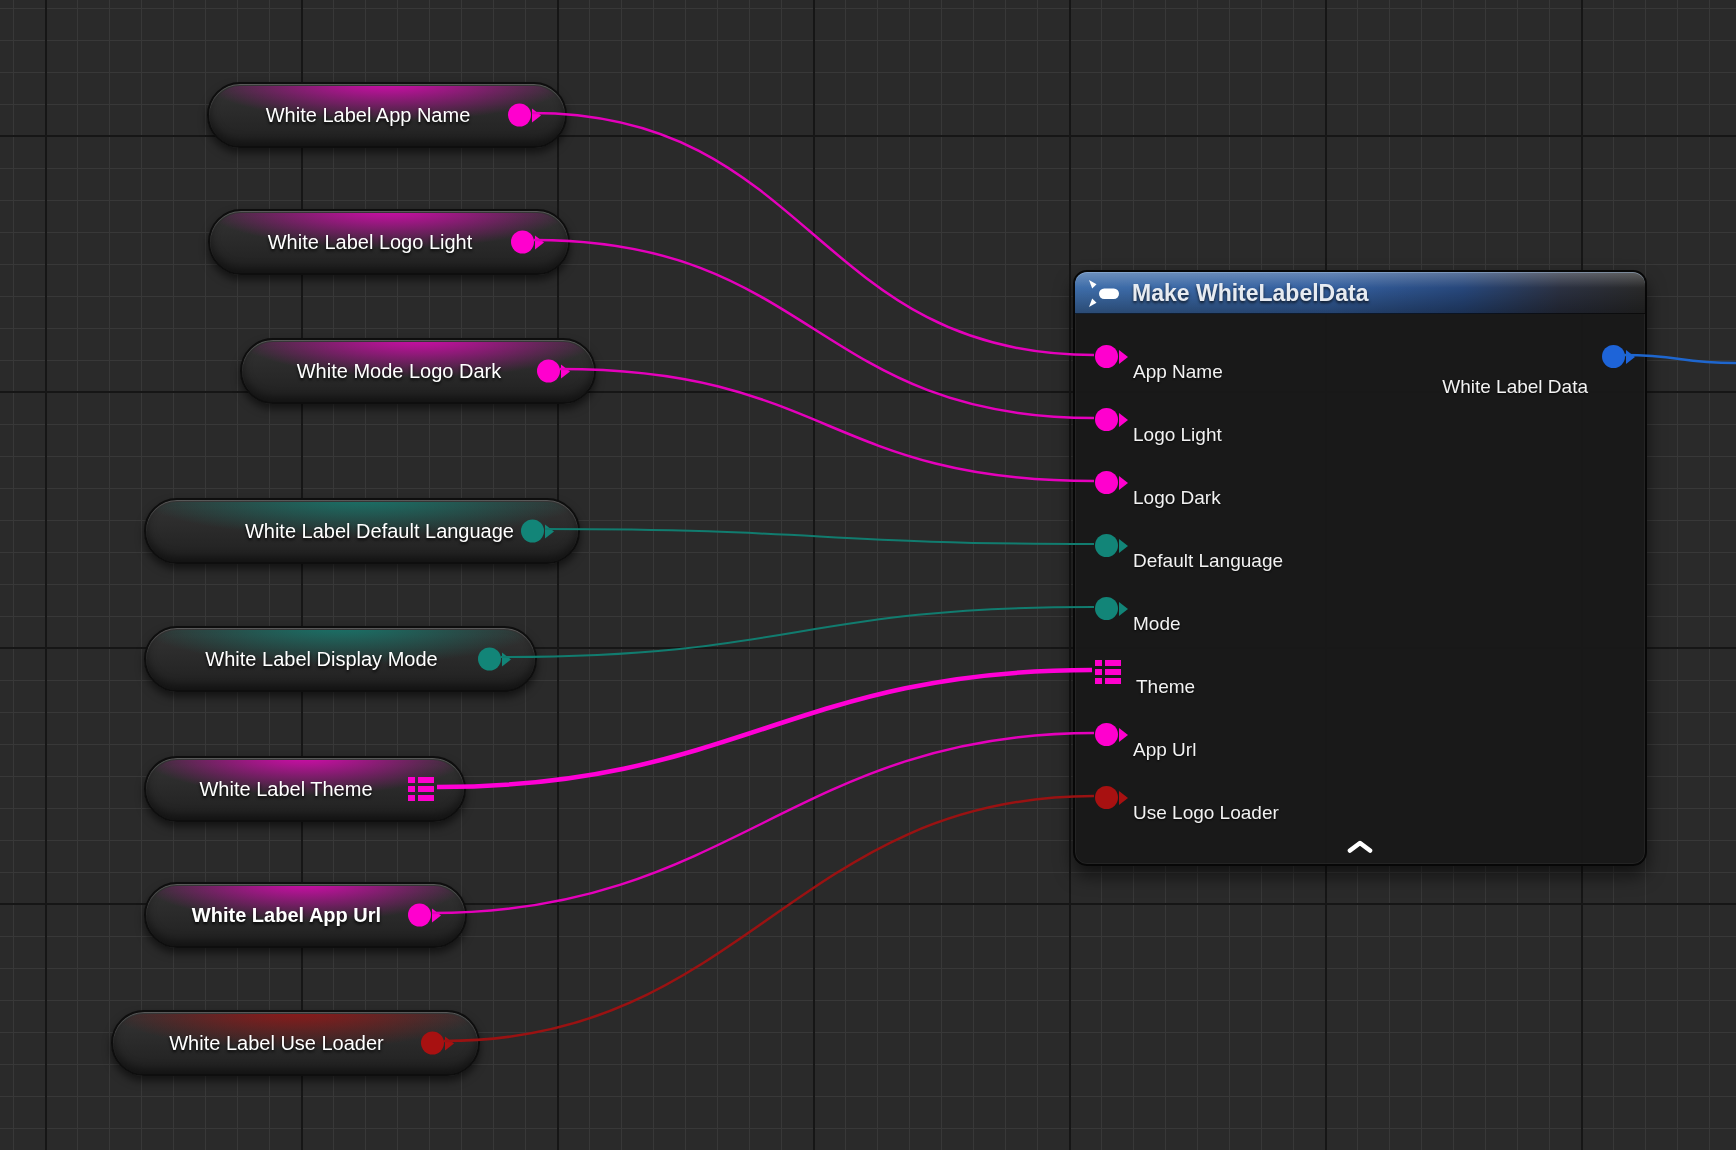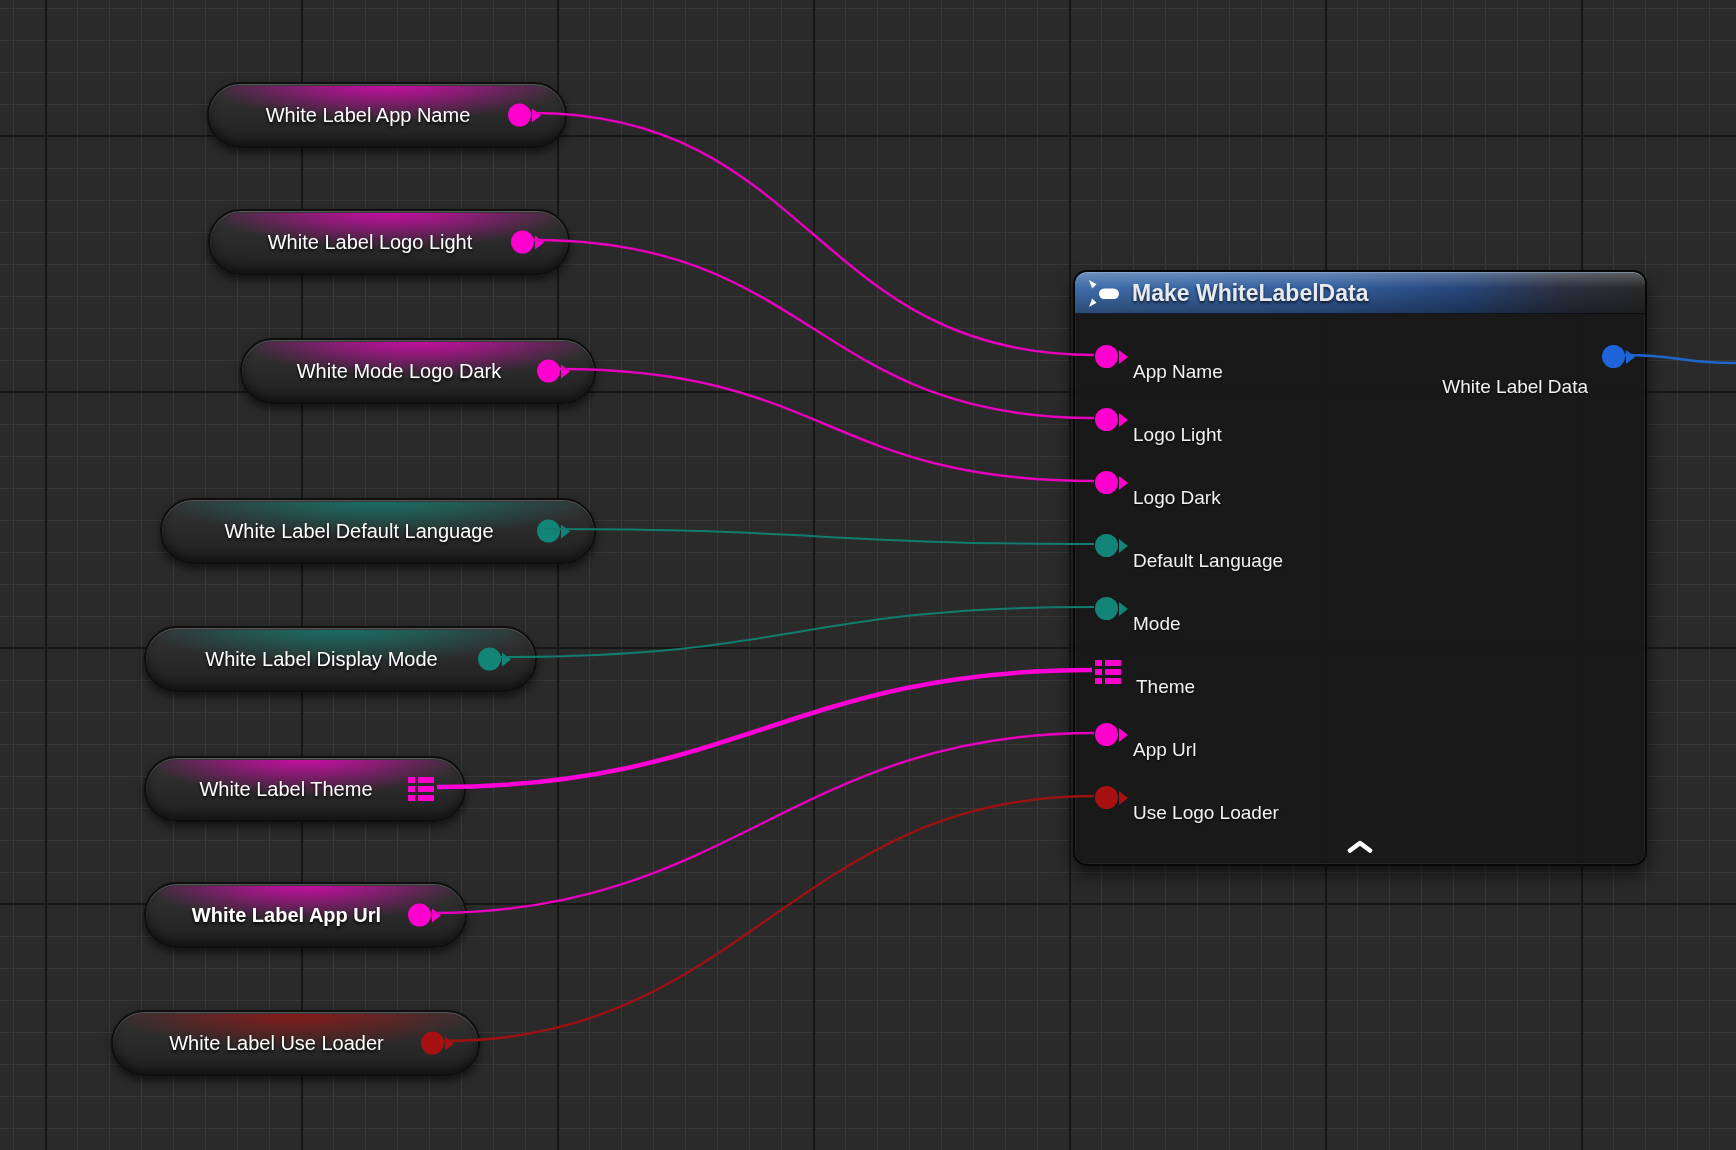--- a/index.html
+++ b/index.html
@@ -190,21 +190,21 @@
       <span class="pin-circle" style="color: rgb(255, 0, 206);"></span>
     </div>
     <div class="getter" style="left: 208px; top: 209px; width: 358px; height: 62px; --c: #FF00CE;">
       <span class="glabel">White Label Logo Light</span>
       <span class="pin-circle" style="color: rgb(255, 0, 206);"></span>
     </div>
     <div class="getter" style="left: 240px; top: 338px; width: 352px; height: 62px; --c: #FF00CE;">
       <span class="glabel">White Mode Logo Dark</span>
       <span class="pin-circle" style="color: rgb(255, 0, 206);"></span>
     </div>
-    <div class="getter" style="left: 160px; top: 498px; width: 432px; height: 62px; --c: #128578;">
+    <div class="getter" style="left: 144px; top: 498px; width: 432px; height: 62px; justify-content: flex-end; --c: #128578;">
       <span class="glabel">White Label Default Language</span>
       <span class="pin-circle" style="color: rgb(18, 133, 120);"></span>
     </div>
     <div class="getter" style="left: 144px; top: 626px; width: 389px; height: 62px; --c: #128578;">
       <span class="glabel">White Label Display Mode</span>
       <span class="pin-circle" style="color: rgb(18, 133, 120);"></span>
     </div>
     <div class="getter" style="left: 144px; top: 756px; width: 318px; height: 62px; --c: #FF00CE;">
       <span class="glabel">White Label Theme</span>
       <span class="pin-struct" style="color: rgb(255, 0, 206);">

